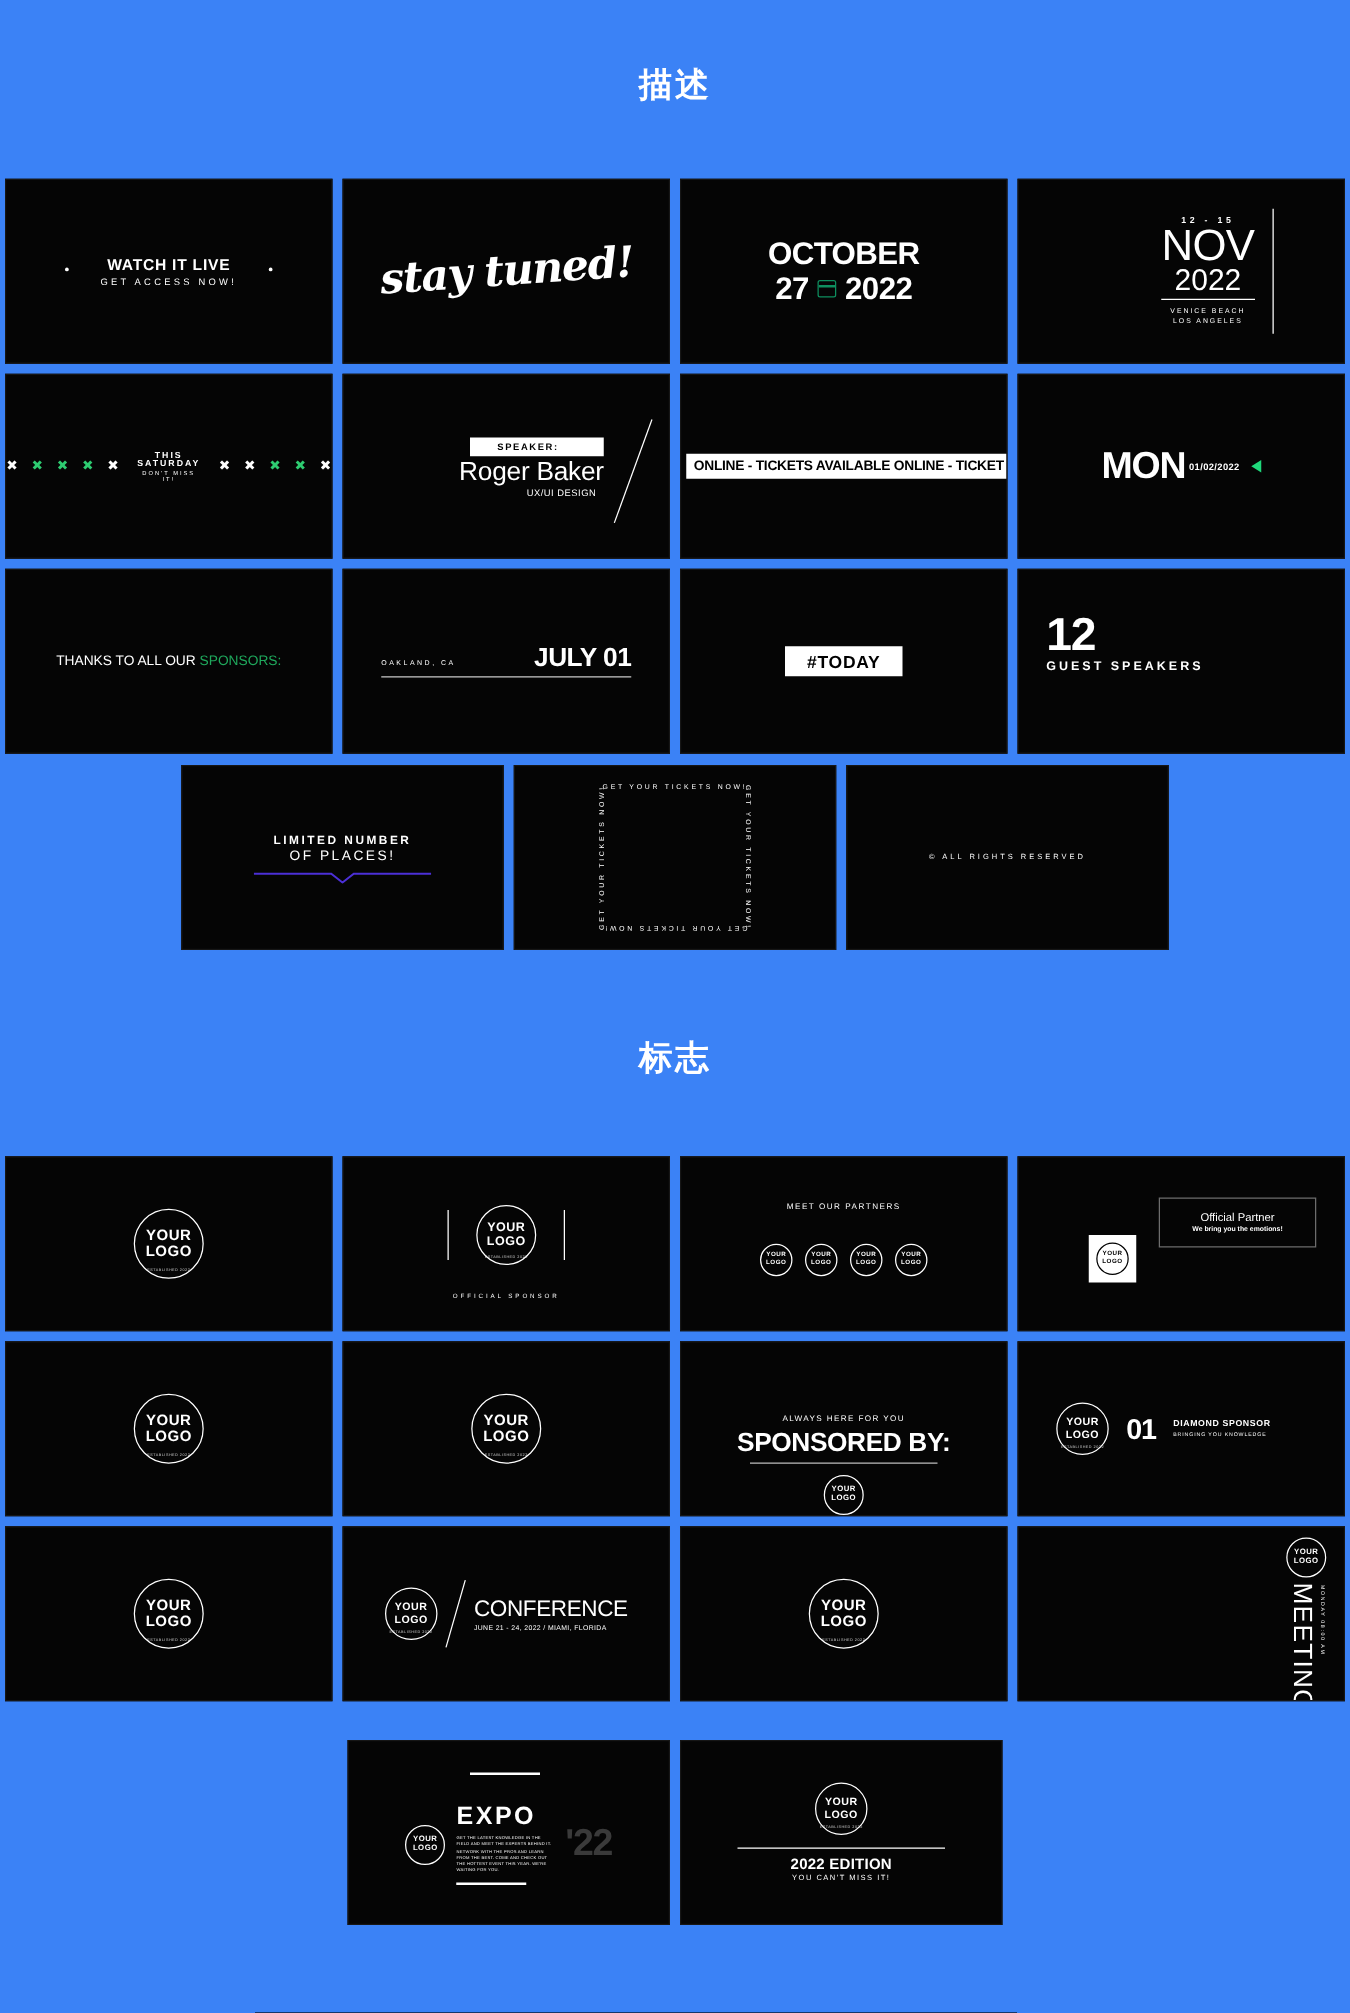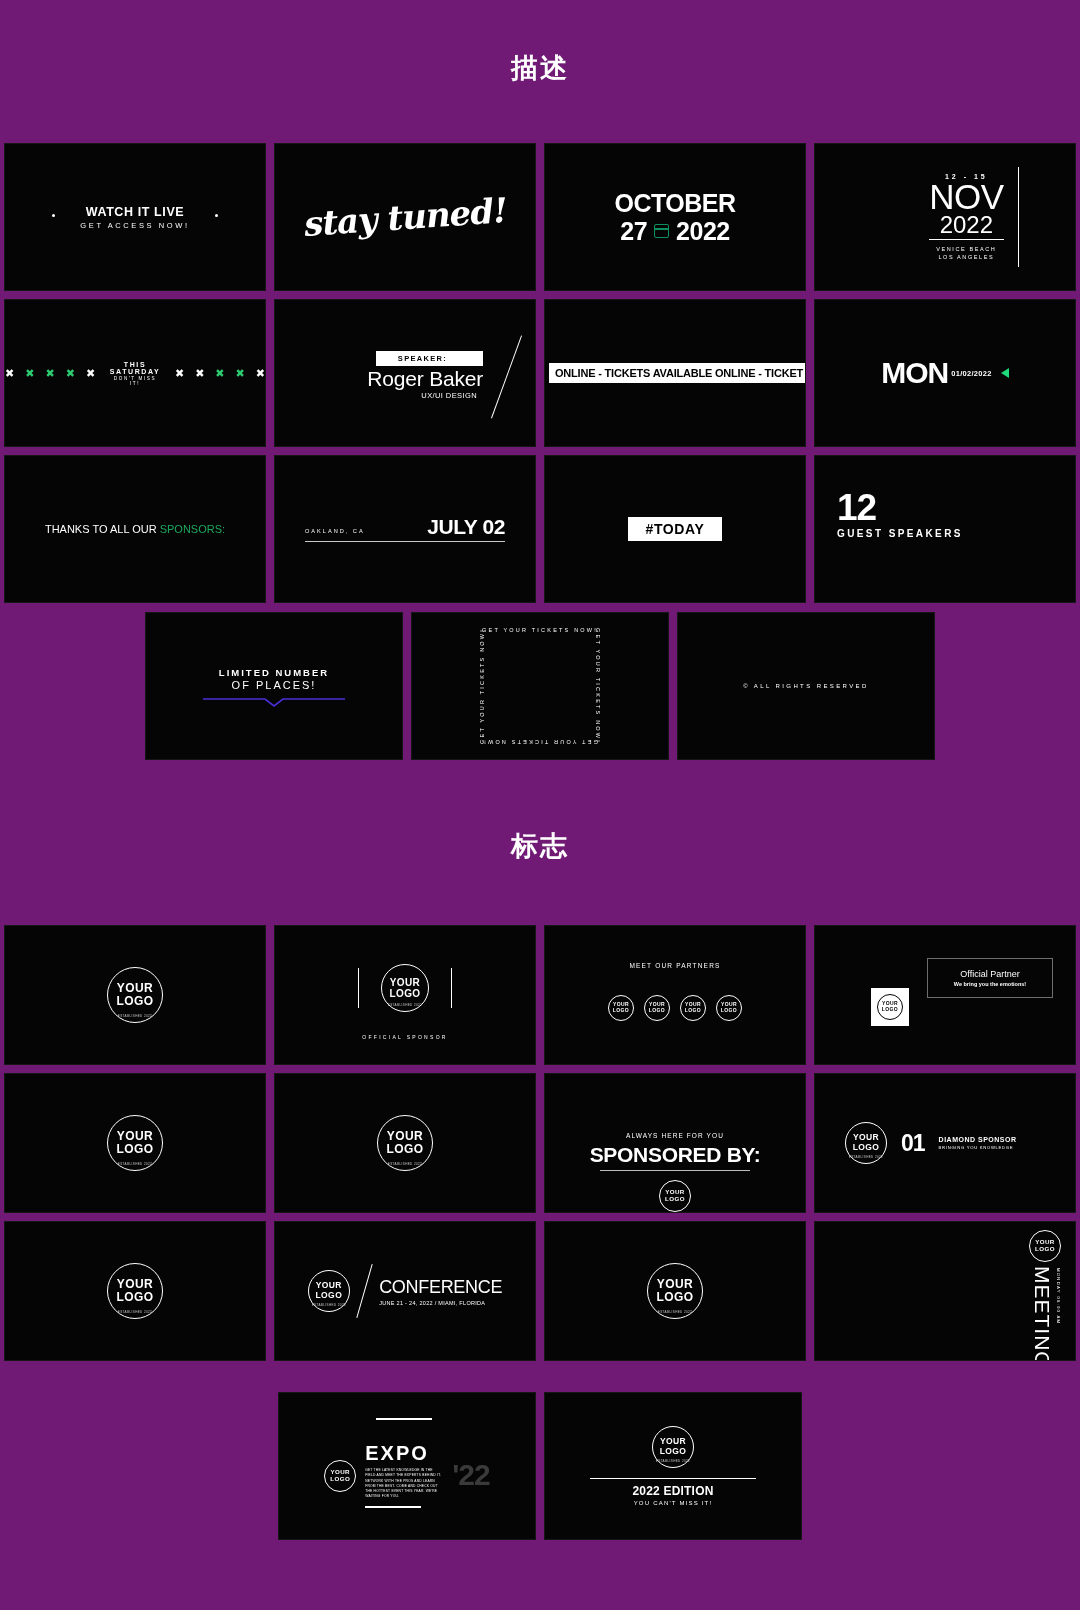--- a/index.html
+++ b/index.html
@@ -2,21 +2,21 @@
 <html><head>
 <meta charset="utf-8">
 <style>
   * { box-sizing: border-box; margin: 0; padding: 0; }
   html, body {
     width: 1080px; height: 1610px;
     background: #000; color: #fff;
     font-family: "Liberation Sans", sans-serif;
     overflow: hidden;
   }
-  .page { position: relative; width: 1080px; height: 1610px; background: #701a75; }
+  .page { position: relative; width: 1080px; height: 1610px; background: #3b82f6; }
 
   .section-title {
     text-align: center;
     font-size: 27px;
     font-weight: 700;
     letter-spacing: 2px;
     color: #fff;
   }
   #sec1-title { position: absolute; top: 50px; left: 0; width: 100%; }
   #sec2-title { position: absolute; top: 828px; left: 0; width: 100%; }
@@ -311,21 +311,21 @@
       <div class="card-inner">
         <div class="thanks"><span>THANKS TO ALL OUR </span><span class="hl">SPONSORS:</span></div>
       </div>
     </div>
 
     <div class="card">
       <div class="card-inner">
         <div class="july-wrap">
           <div class="july-row">
             <span class="july-city">OAKLAND, CA</span>
-            <span class="july-big">JULY 02</span>
+            <span class="july-big">JULY 01</span>
           </div>
           <div class="july-rule"></div>
         </div>
       </div>
     </div>
 
     <div class="card">
       <div class="card-inner">
         <div class="today">#TODAY</div>
       </div>

